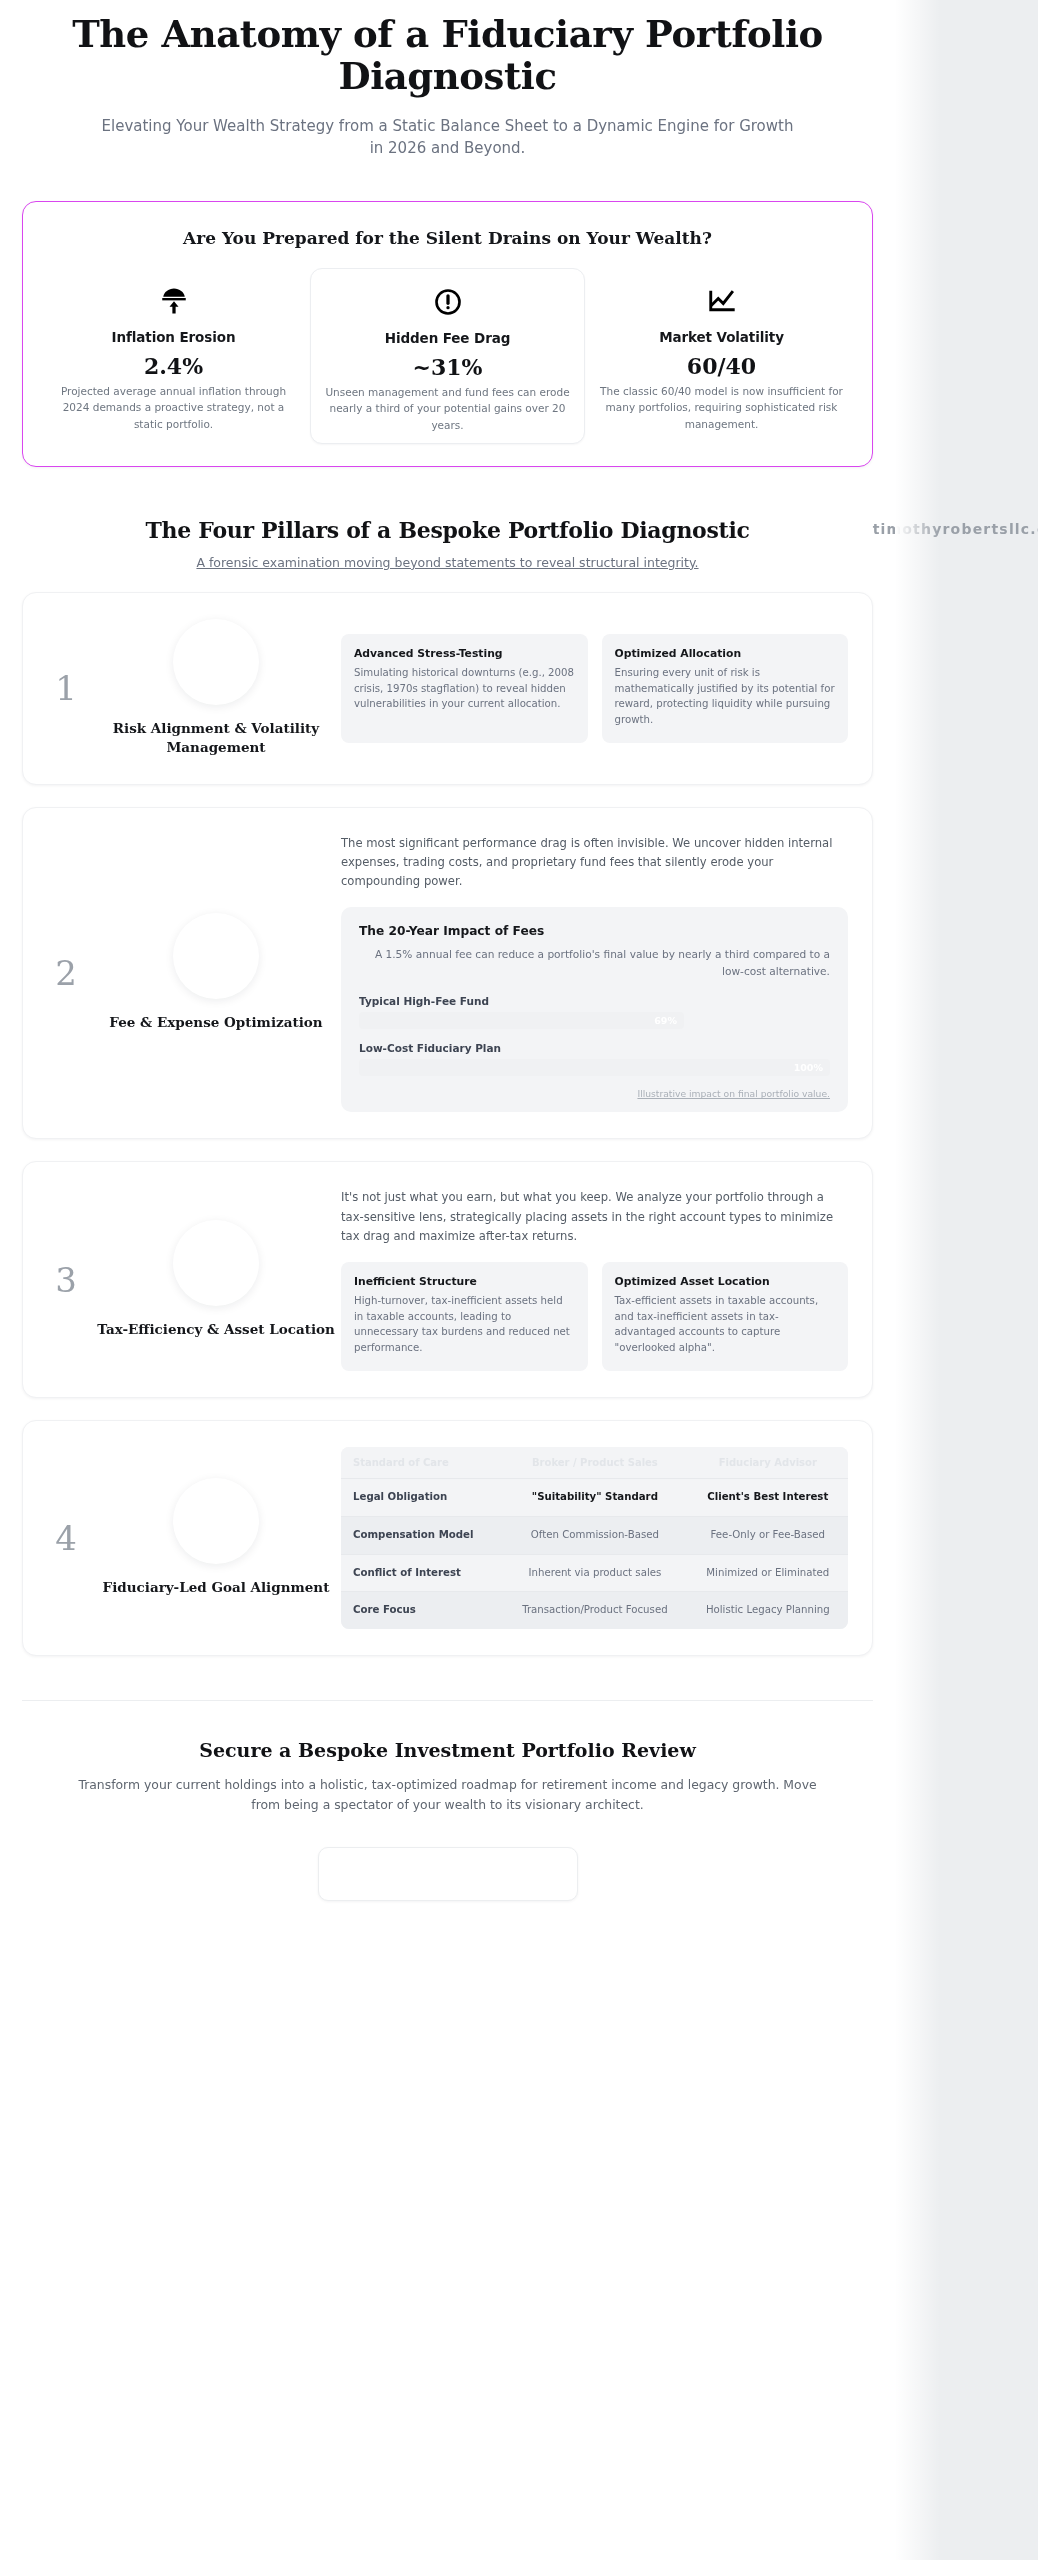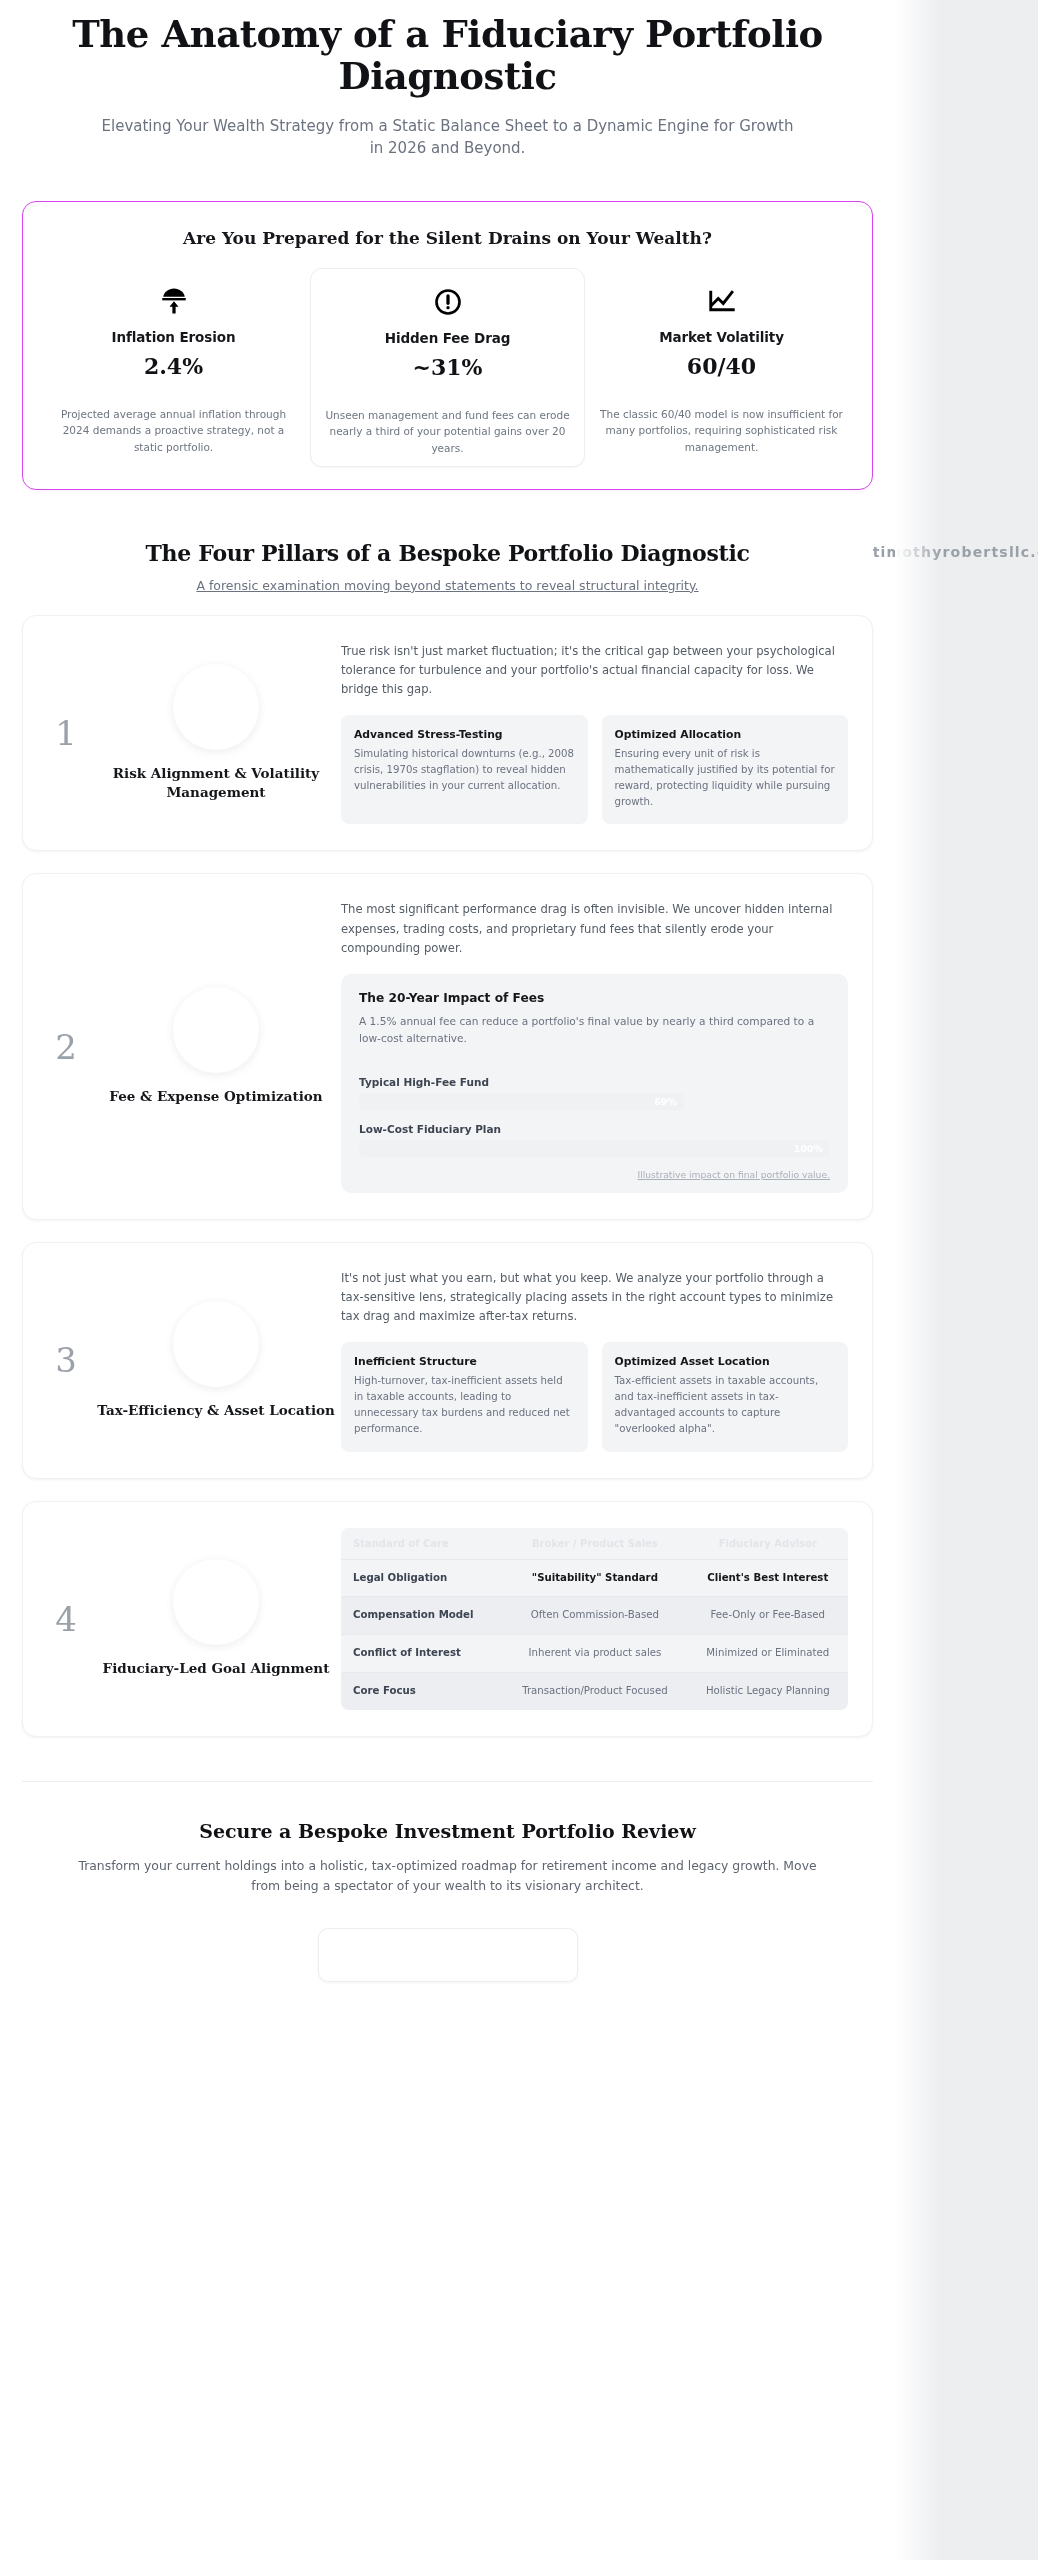--- a/index.html
+++ b/index.html
@@ -79,21 +79,21 @@
     padding-top: 16px;
   }
   .stat-icon { height: 34px; display: flex; align-items: center; justify-content: center; margin-bottom: 11px; }
   .stat-label {
     font-size: 13.5px; font-weight: bold; color: #15171b;
     margin-bottom: 8px; letter-spacing: -0.1px;
   }
   .stat-value {
     font-family: "DejaVu Serif", serif;
     font-weight: bold; font-size: 22px; color: #111215;
-    margin-bottom: 27px;
+    margin-bottom: 4px;
   }
   .stat-desc { font-size: 10.5px; line-height: 1.55; color: #6e7681; }
 
   
   .section-head { margin-top: 50px; text-align: center; position: relative; }
   .section-title {
     font-family: "DejaVu Serif", serif;
     font-weight: bold; font-size: 22px; color: #111215;
     letter-spacing: -0.3px;
   }
@@ -159,21 +159,21 @@
   .subcard-title { font-size: 10.8px; font-weight: bold; color: #15171b; margin-bottom: 5px; }
   .subcard-text { font-size: 10.2px; line-height: 1.55; color: #6b7280; }
 
   
   .feebox {
     background: #f3f4f6;
     border-radius: 10px;
     padding: 17px 18px 13px 18px;
   }
   .feebox-title { font-size: 12.2px; font-weight: bold; color: #15171b; margin-bottom: 8px; }
-  .feebox-sub { font-size: 10.6px; line-height: 1.6; color: #6b7280; margin-bottom: 28px; }
+  .feebox-sub { font-size: 10.6px; line-height: 1.6; color: #6b7280; margin-bottom: 14px; text-align: right; }
   .bar-row { margin-bottom: 12px; }
   .bar-label { font-size: 10.5px; font-weight: bold; color: #3d4452; line-height: 1.35; margin-bottom: 4px; }
   .bar-track { height: 17px; width: 100%; border-radius: 4px; position: relative; background: transparent; }
   .bar-fill {
     height: 100%; border-radius: 4px;
     display: flex; align-items: center; justify-content: flex-end;
     padding-right: 7px;
     font-size: 9.5px; font-weight: bold; color: #ffffff;
   }
   .bar-fill.dim { background: #f0f1f3; }
@@ -276,21 +276,20 @@
 
   <div class="pillar">
     <div class="pillar-left">
       <div class="pillar-num">1</div>
       <div class="pillar-left-col">
         <div class="pillar-circle"></div>
         <div class="pillar-name">Risk Alignment &amp; Volatility Management</div>
       </div>
     </div>
     <div class="pillar-right">
-      <div class="pillar-desc">True risk isn't just market fluctuation; it's the critical gap between your psychological tolerance for turbulence and your portfolio's actual financial capacity for loss. We bridge this gap.</div>
       <div class="subcards">
         <div class="subcard">
           <div class="subcard-title">Advanced Stress-Testing</div>
           <div class="subcard-text">Simulating historical downturns (e.g., 2008 crisis, 1970s stagflation) to reveal hidden vulnerabilities in your current allocation.</div>
         </div>
         <div class="subcard">
           <div class="subcard-title">Optimized Allocation</div>
           <div class="subcard-text">Ensuring every unit of risk is mathematically justified by its potential for reward, protecting liquidity while pursuing growth.</div>
         </div>
       </div>

